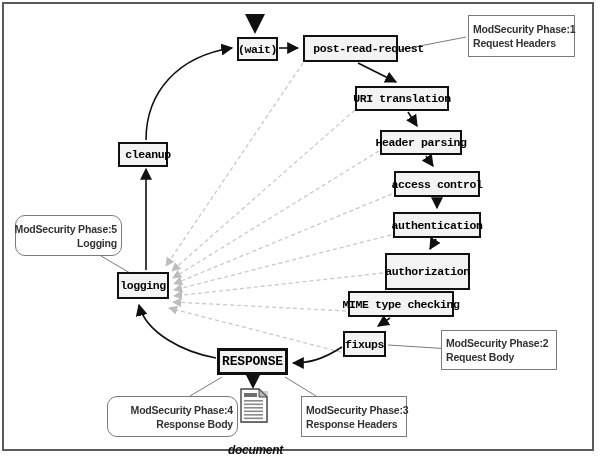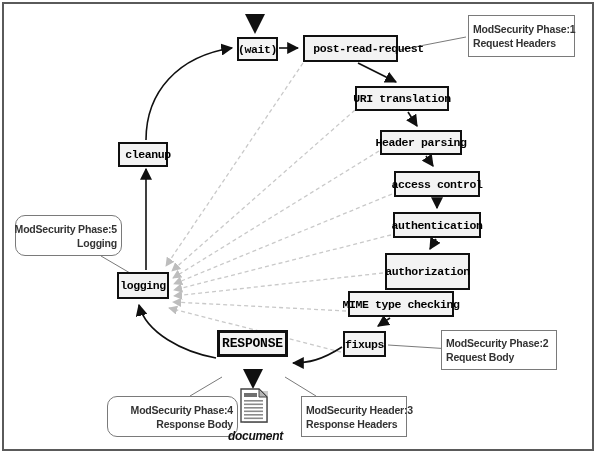--- a/index.html
+++ b/index.html
@@ -22,21 +22,21 @@
   .node.big{font-size:13px;border-width:3px;letter-spacing:-0.2px;}
   .note{
     position:absolute;z-index:2;display:flex;flex-direction:column;justify-content:center;
     background:#ffffff;border:1px solid #7a7a7a;box-sizing:border-box;
     font-weight:bold;font-size:10.5px;letter-spacing:-0.2px;line-height:14px;color:#333;
     padding:3px 4px;white-space:nowrap;
   }
   .note.align-left{align-items:flex-start;}
   .note.align-right{align-items:flex-end;border-radius:10px;}
   .doc-wrap{position:absolute;z-index:2;left:228px;top:388px;width:54px;text-align:center;}
-  .doc-label{font-weight:bold;font-style:italic;font-size:12px;color:#111;margin-top:1px;letter-spacing:-0.3px;}
+  .doc-label{font-weight:bold;font-style:italic;font-size:12px;color:#111;margin-top:15px;letter-spacing:-0.3px;}
 </style>
 </head>
 <body>
 
 <div id="stage">
 
   <svg class="edges" width="600" height="459" viewBox="0 0 600 459">
     <defs>
       <marker id="arw" viewBox="0 0 10 10" refX="9" refY="5" markerWidth="7.5" markerHeight="7.5" orient="auto-start-reverse">
         <path d="M0,0 L10,5 L0,10 z" fill="#101010"></path>
@@ -93,34 +93,34 @@
 
   <div class="node" style="left:237px;top:37px;width:41px;height:24px;">(wait)</div>
   <div class="node" style="left:303px;top:35px;width:95px;height:27px;padding-left:36px;">post-read-request</div>
   <div class="node" style="left:355px;top:86px;width:94px;height:25px;">URI translation</div>
   <div class="node" style="left:380px;top:130px;width:82px;height:25px;">Header parsing</div>
   <div class="node" style="left:394px;top:171px;width:86px;height:26px;">access control</div>
   <div class="node" style="left:393px;top:212px;width:88px;height:26px;">authentication</div>
   <div class="node" style="left:385px;top:253px;width:85px;height:37px;">authorization</div>
   <div class="node" style="left:348px;top:291px;width:106px;height:26px;">MIME type checking</div>
   <div class="node" style="left:343px;top:331px;width:43px;height:26px;">fixups</div>
-  <div class="node big" style="left:217px;top:330px;width:71px;height:27px;">RESPONSE</div>
+  <div class="node big" style="left:217px;top:348px;width:71px;height:27px;">RESPONSE</div>
   <div class="node" style="left:117px;top:272px;width:52px;height:27px;">logging</div>
   <div class="node" style="left:118px;top:142px;width:50px;height:25px;padding-left:10px;">cleanup</div>
 
   <div class="note align-left" style="left:468px;top:15px;width:107px;height:42px;">
     <div>ModSecurity Phase:1</div>
     <div>Request Headers</div>
   </div>
   <div class="note align-left" style="left:441px;top:330px;width:116px;height:40px;">
     <div>ModSecurity Phase:2</div>
     <div>Request Body</div>
   </div>
   <div class="note align-left" style="left:301px;top:396px;width:106px;height:41px;">
-    <div>ModSecurity Header:3</div>
+    <div>ModSecurity Phase:3</div>
     <div>Response Headers</div>
   </div>
   <div class="note align-right" style="left:107px;top:396px;width:131px;height:41px;">
     <div>ModSecurity Phase:4</div>
     <div>Response Body</div>
   </div>
   <div class="note align-right" style="left:15px;top:215px;width:107px;height:41px;">
     <div>ModSecurity Phase:5</div>
     <div>Logging</div>
   </div>

